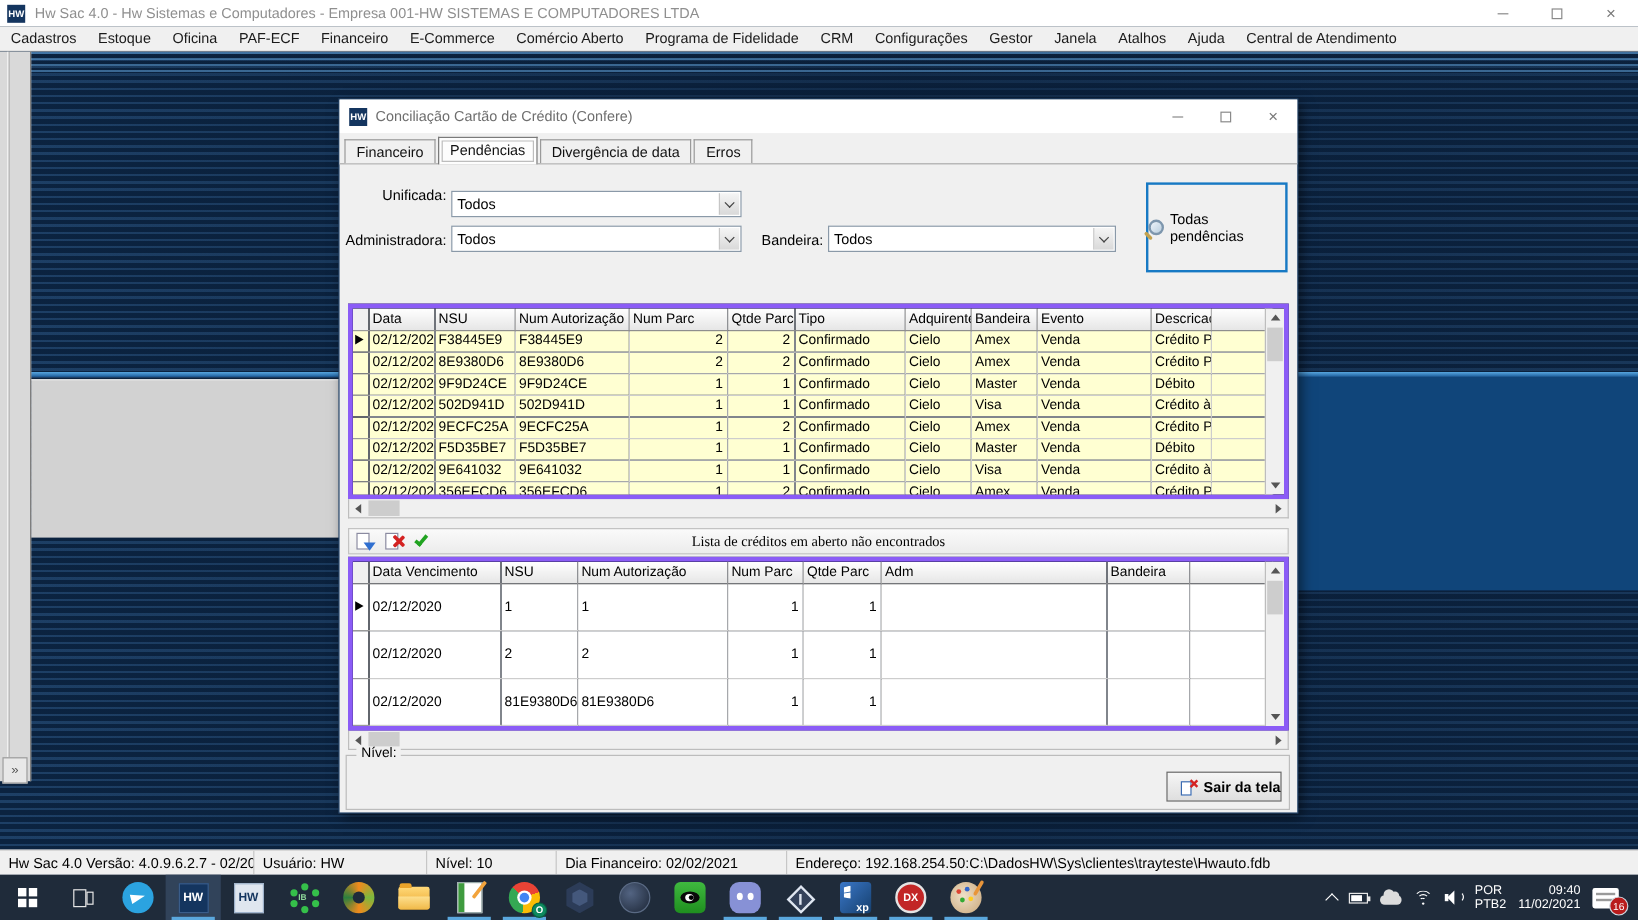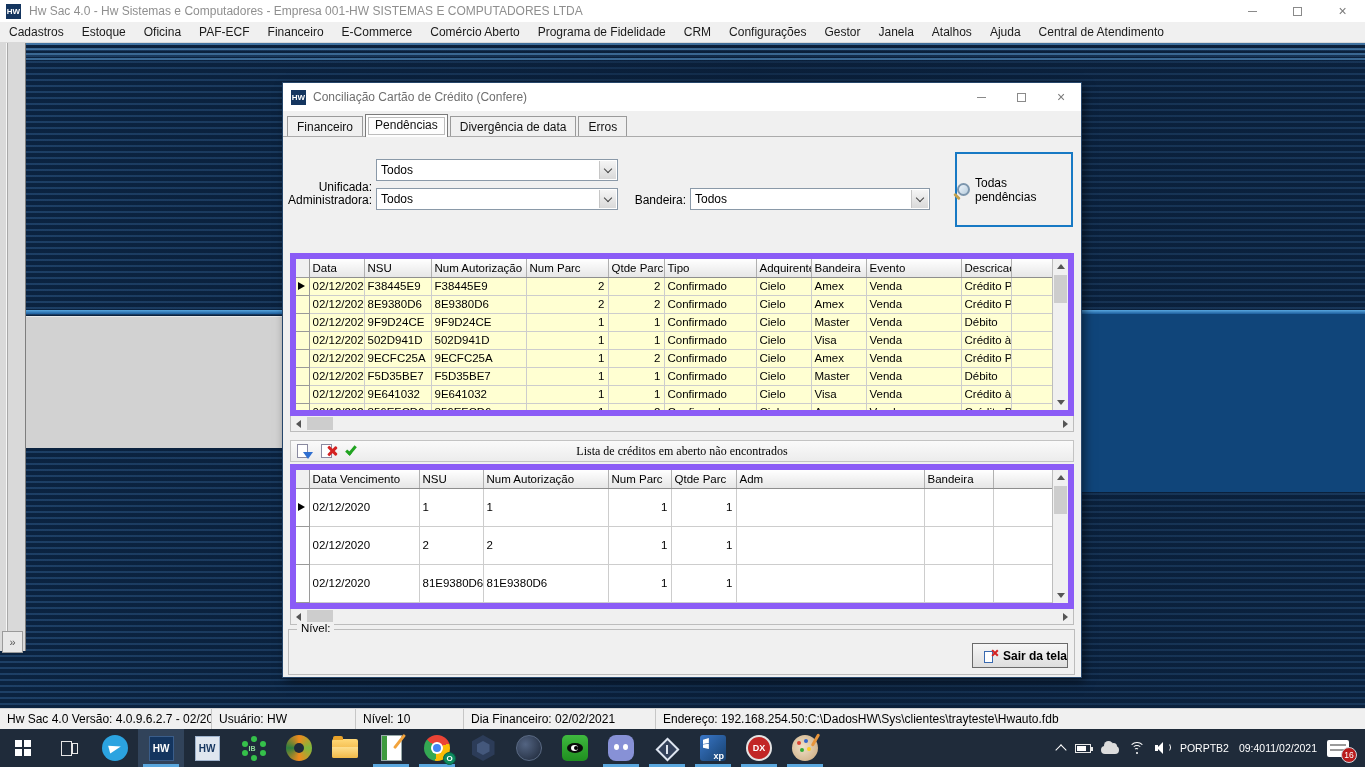--- a/index.html
+++ b/index.html
@@ -91,21 +91,21 @@
   .xx::before{transform:rotate(45deg);} .xx::after{transform:rotate(-45deg);}
   .ck{position:absolute;left:4px;top:1px;width:6px;height:11px;border-right:3px solid #21a321;
       border-bottom:3px solid #21a321;transform:rotate(40deg);}
   .mag-s{position:absolute;left:2px;top:2px;width:9px;height:9px;border:2px solid #7d96ad;border-radius:50%;
       background:linear-gradient(135deg,#eef4fa,#b9cede);}
   .mag-s::after{content:"";position:absolute;width:6px;height:2.5px;background:#c3a24f;border-radius:2px;
       transform:rotate(45deg);left:-5px;top:8px;}
 
   
   .grid-frame{position:absolute;left:7px;width:784px;}
-  .grid-main{position:relative;border:6px solid #8b5cf6;background:#0f172a;display:flex;overflow:hidden;}
+  .grid-main{position:relative;border:4px solid #8b5cf6;background:#0f172a;display:flex;overflow:hidden;}
   table.grid{border-collapse:collapse;table-layout:fixed;font-size:11.5px;flex:0 0 auto;width:767px;}
   table.grid th{height:18px;background:linear-gradient(#ffffff,#e6e6e6);border-right:1px solid #b0b0b0;
        border-bottom:1px solid #8e8e8e;font-weight:normal;text-align:left;padding:0 3px;
        white-space:nowrap;overflow:hidden;}
   table.grid td{height:18px;padding:0 3px;border-right:1px solid #cdcdcd;border-bottom:1px solid #cdcdcd;
        white-space:nowrap;overflow:hidden;font-size:11.5px;color:#000;}
   #grid1 td{background:#ffffd2;}
   #grid2 td{background:#ffffff;}
   table.grid td.gutter,table.grid th.gutter{background:#f0f0f0;border-right:1px solid #9a9a9a;
        border-bottom:1px solid #9a9a9a;padding:0 1px;}
@@ -229,21 +229,21 @@
   .wifi b:nth-child(1){width:16px;height:16px;margin-left:-8px;top:0;}
   .wifi b:nth-child(2){width:10px;height:10px;margin-left:-5px;top:3px;}
   .wifi b:nth-child(3){width:5px;height:5px;margin-left:-2.5px;top:6px;border-top-color:#fff;}
   .wifi i{position:absolute;left:7px;bottom:0;width:2.5px;height:2.5px;background:#fff;border-radius:50%;}
   .spk{position:relative;width:15px;height:12px;}
   .spk::before{content:"";position:absolute;left:0;top:3px;width:3px;height:6px;background:#fff;}
   .spk::after{content:"";position:absolute;left:2px;top:0;border-right:6px solid #fff;
       border-top:6px solid transparent;border-bottom:6px solid transparent;}
   .spk b{position:absolute;left:7px;top:1px;width:9px;height:9px;border:1.6px solid transparent;
       border-right-color:#fff;border-radius:50%;}
-  .trayblock{display:flex;flex-direction:row;justify-content:center;font-size:10.5px;line-height:12px;}
+  .trayblock{display:flex;flex-direction:column;justify-content:center;font-size:10.5px;line-height:12px;}
   .trayblock.right{text-align:right;}
   .notif{position:relative;width:22px;height:17px;background:#fff;border-radius:2px;margin-right:8px;}
   .notif::before{content:"";position:absolute;left:3px;right:3px;top:4px;height:2px;background:#9a9a9a;
       box-shadow:0 5px 0 #9a9a9a;}
   .nbadge{position:absolute;right:-8px;bottom:-6px;width:16px;height:16px;border-radius:50%;background:#b91c1c;
       border:1.6px solid #cfd6de;color:#fff;font-size:8.5px;display:flex;align-items:center;justify-content:center;}
 </style>
 </head>
 <body>
 
@@ -310,21 +310,21 @@
         </div>
       </div>
 
       <div class="tabstrip">
           <div class="tab">Financeiro</div>
           <div class="tab active">Pendências</div>
           <div class="tab">Divergência de data</div>
           <div class="tab">Erros</div>
         </div>
 
-      <span class="flabel" style="left:0;width:89px;top:97px;">Unificada:</span>
+      <span class="flabel" style="left:0;width:89px;top:73px;">Unificada:</span>
       <div class="combo" style="left:93px;top:76px;width:242px;">
         <span class="val">Todos</span>
         <span class="cbtn">
             <span class="chev"></span>
           </span>
       </div>
 
       <span class="flabel" style="left:0;width:89px;top:110px;">Administradora:</span>
       <div class="combo" style="left:93px;top:105px;width:242px;">
         <span class="val">Todos</span>

